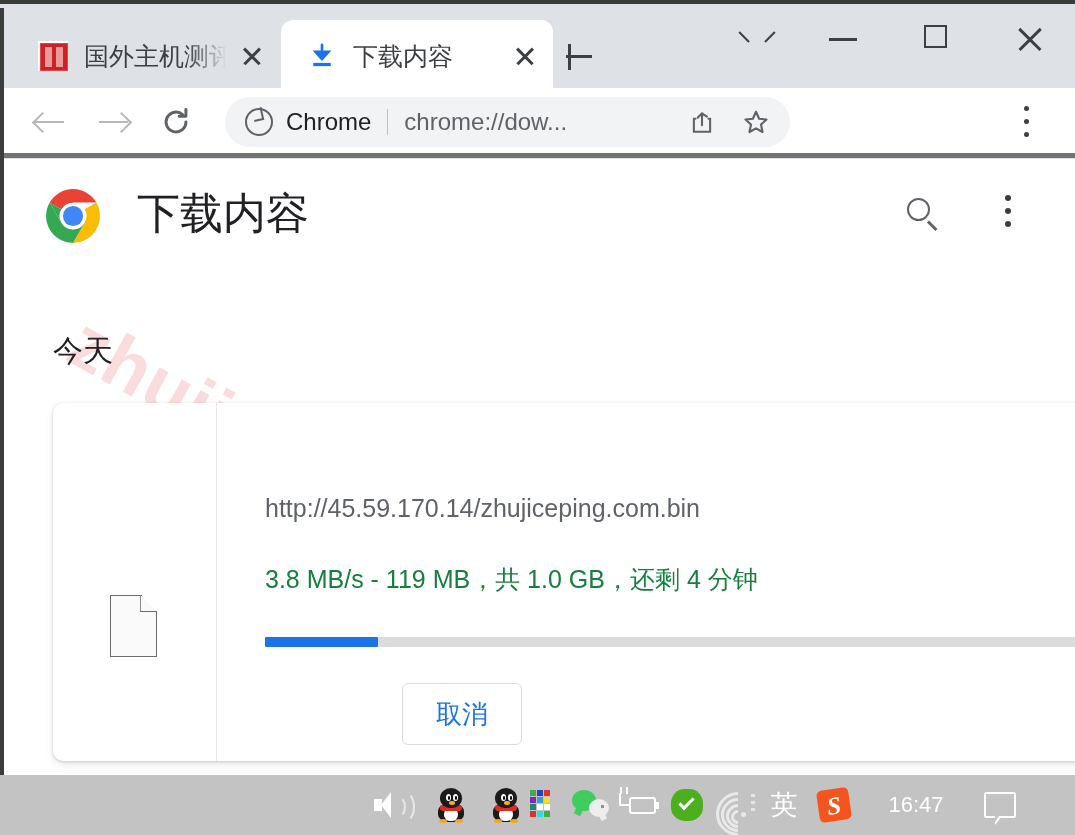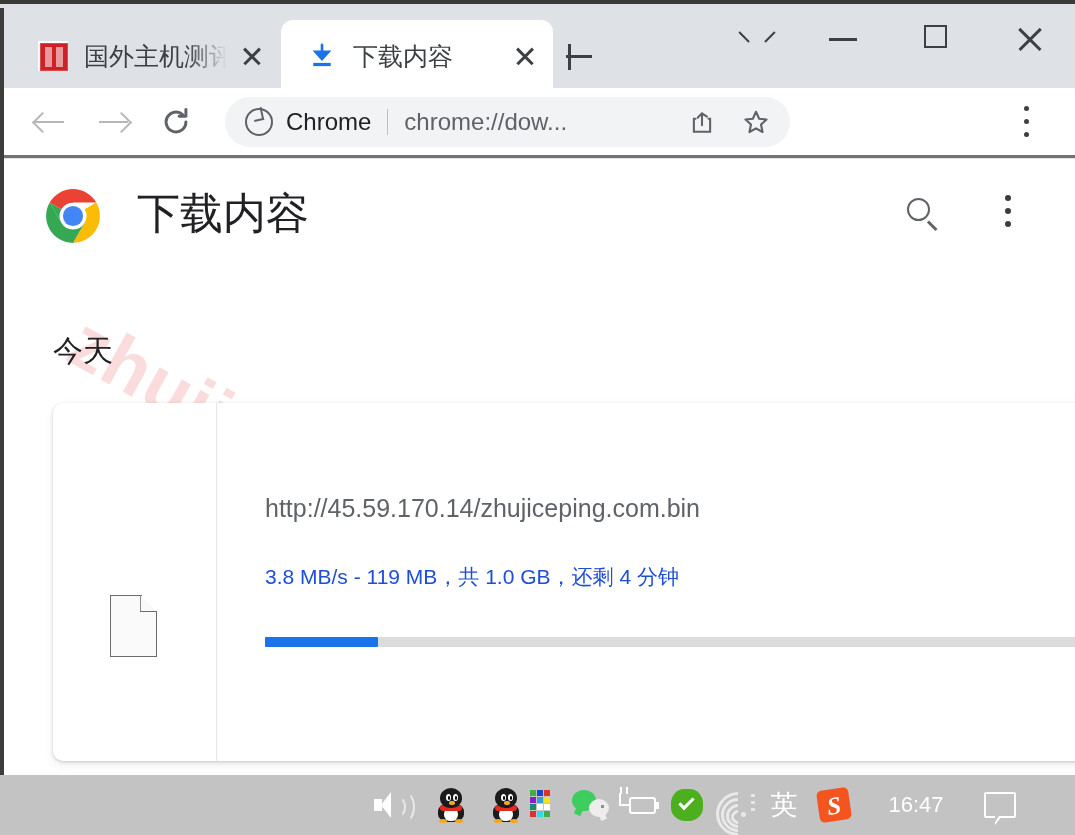--- a/index.html
+++ b/index.html
@@ -197,21 +197,21 @@
   }
   .xmark::before { transform: rotate(45deg); }
   .xmark::after  { transform: rotate(-45deg); }
 
   
   #toolbar {
     position: absolute;
     left: 0; top: 88px;
     width: 1075px; height: 70px;
     background: #ffffff;
-    border-bottom: 3px solid #737373;
+    border-bottom: 5px solid #737373;
     box-sizing: border-box;
   }
   .nav-btn {
     position: absolute;
     top: 10px;
     width: 48px; height: 48px;
     cursor: pointer;
   }
   #nav-back    { left: 26px; }
   #nav-forward { left: 90px; }
@@ -475,22 +475,22 @@
   #dl-url {
     position: absolute;
     left: 48px; top: 91px;
     font-size: 25px;
     color: #5f6368;
     white-space: nowrap;
   }
   #dl-status {
     position: absolute;
     left: 48px; top: 160px;
-    font-size: 21px;
-    color: #1d4ed8;
+    font-size: 25px;
+    color: #15803d;
     white-space: nowrap;
   }
   #dl-progress-track {
     position: absolute;
     left: 48px; top: 234px;
     width: 830px; height: 10px;
     background: #dcdcdc;
     border-radius: 1px;
   }
   #dl-progress-fill {
@@ -973,20 +973,21 @@
         </div>
       </div>
       <div id="dl-info-col">
         <div id="dl-url">http://45.59.170.14/zhujiceping.com.bin</div>
         <div id="dl-status">3.8 MB/s - 119 MB，共 1.0 GB，还剩 4 分钟</div>
 
         <div id="dl-progress-track">
           <div id="dl-progress-fill" style="width: 13.6%; background: rgb(26, 115, 232);"></div>
         </div>
 
+        <button class="dl-btn" id="btn-cancel">取消</button>
       </div>
     </div>
   </div>
 </div>
 
 <div id="taskbar">
 
   <div class="tray" id="tray-volume">
     <div class="spk">
         <div class="body"></div>

